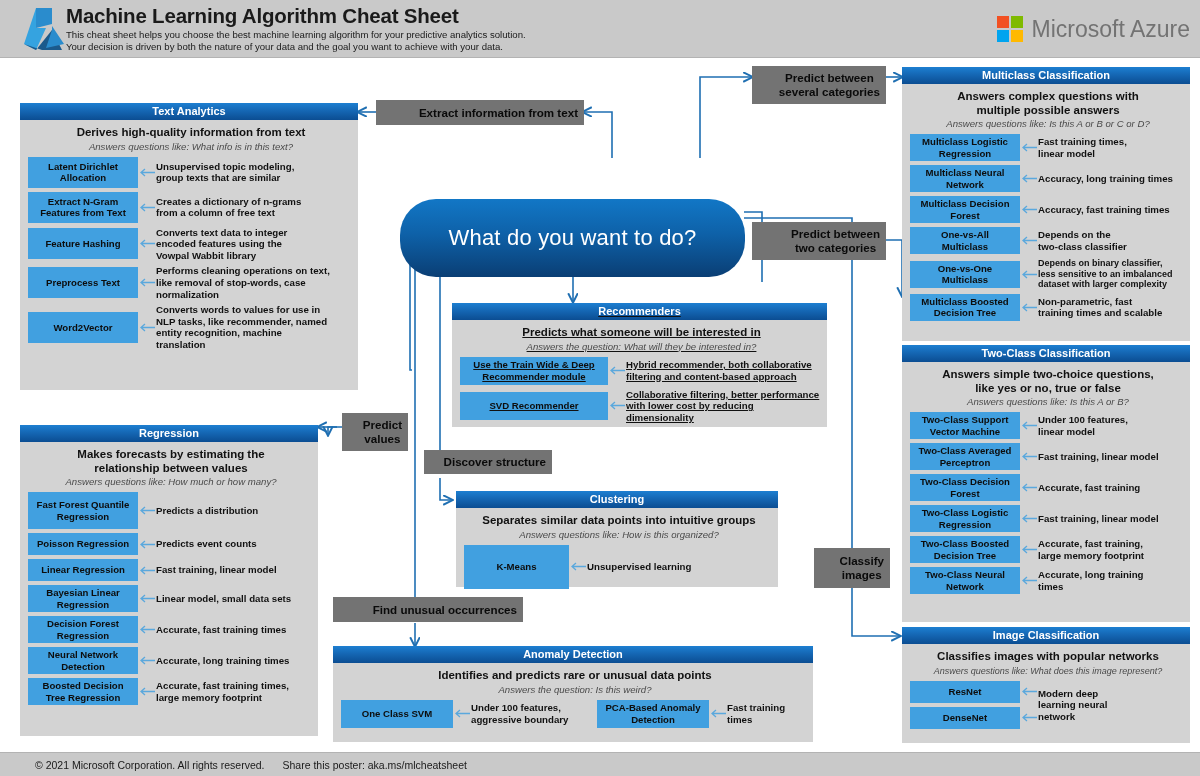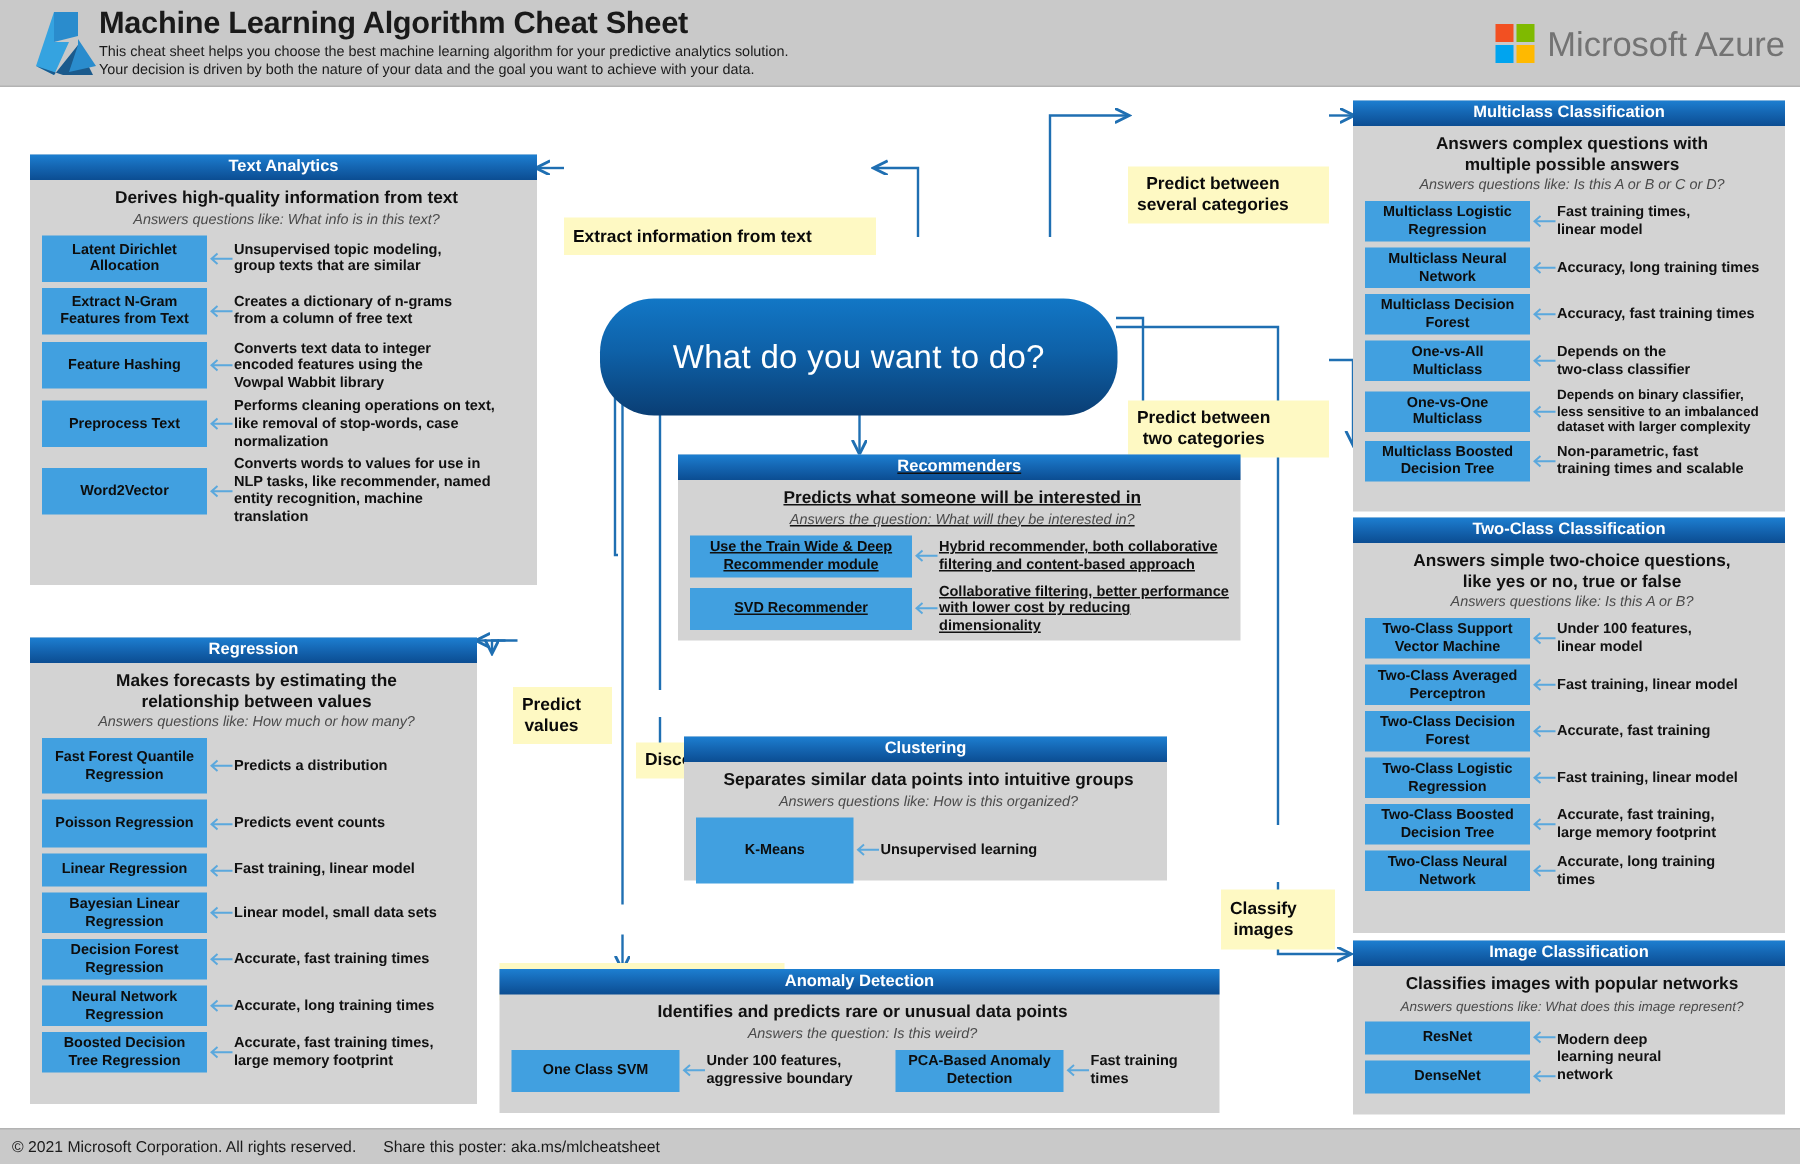--- a/index.html
+++ b/index.html
@@ -29,21 +29,21 @@
   .ms-logo { position:absolute; right:10px; top:12px; height:34px; display:flex; align-items:center; }
   .ms-squares { width:26px; height:26px; display:grid; grid-template-columns:12px 12px; grid-template-rows:12px 12px; gap:2px; }
   .ms-squares i { display:block; }
   .ms-word { margin-left:9px; font-size:23px; color:#737373; letter-spacing:0px; }
 
   
   .footer {
     position:absolute; left:0; bottom:0; width:1200px; height:24px;
     background:#c9c9c9; border-top:1px solid #b3b3b3;
     font-size:10.5px; color:#1a1a1a;
-    display:flex; align-items:center;
+    display:flex; align-items:center;padding-left:27px;
   }
   .footer .copy { margin-left:8px; }
   .footer .share { margin-left:18px; }
 
   
   .canvas { position:absolute; left:0; top:58px; width:1200px; height:694px; }
 
   
   .svg-lines { position:absolute; left:0; top:0; width:1200px; height:694px; pointer-events:none; }
 
@@ -75,24 +75,24 @@
     flex:0 0 auto; width:18px; height:11px; position:relative;
   }
   .algo-arrow svg { position:absolute; left:0; top:0; }
   .algo-desc {
     font-size:9.7px; font-weight:bold; line-height:11.6px; color:#111;
     flex:1 1 auto;
   }
 
   
   .decision {
-    position:absolute; background:#fef9c3; color:#0a0a0a;
+    position:absolute; background:#737373; color:#0a0a0a;
     font-weight:bold; font-size:11.6px; line-height:13.6px;
-    display:flex; align-items:center; justify-content:flex-start;
-    text-align:center; padding:3px 6px;margin-top:45px;
+    display:flex; align-items:center; justify-content:flex-end;
+    text-align:center; padding:3px 6px;
   }
 
   
   .hub {
     position:absolute;
     background:linear-gradient(180deg,#1277c6 0%,#0e61a8 45%,#0a3e74 100%);
     border-radius:36px;
     color:#ffffff; font-size:22px; font-weight:400;
     display:flex; align-items:center; justify-content:center;
     letter-spacing:0.2px;
@@ -271,21 +271,21 @@
         <div class="algo-box" style="width:110px;height:37px;white-space:pre-line">Fast Forest Quantile
 Regression</div>
         <span class="algo-arrow">
             <svg width="18" height="11">
               <path d="M17,5.5 L3,5.5 M7,2 L3,5.5 L7,9" stroke="#5aa8dd" stroke-width="1.3" fill="none"></path>
             </svg>
           </span>
         <div class="algo-desc" style="white-space:pre-line">Predicts a distribution</div>
       </div>
       <div class="algo-row">
-        <div class="algo-box" style="width:110px;height:32px;white-space:pre-line">Poisson Regression</div>
+        <div class="algo-box" style="width:110px;height:22px;white-space:pre-line">Poisson Regression</div>
         <span class="algo-arrow">
             <svg width="18" height="11">
               <path d="M17,5.5 L3,5.5 M7,2 L3,5.5 L7,9" stroke="#5aa8dd" stroke-width="1.3" fill="none"></path>
             </svg>
           </span>
         <div class="algo-desc" style="white-space:pre-line">Predicts event counts</div>
       </div>
       <div class="algo-row">
         <div class="algo-box" style="width:110px;height:22px;white-space:pre-line">Linear Regression</div>
         <span class="algo-arrow">
@@ -310,21 +310,21 @@
 Regression</div>
         <span class="algo-arrow">
             <svg width="18" height="11">
               <path d="M17,5.5 L3,5.5 M7,2 L3,5.5 L7,9" stroke="#5aa8dd" stroke-width="1.3" fill="none"></path>
             </svg>
           </span>
         <div class="algo-desc" style="white-space:pre-line">Accurate, fast training times</div>
       </div>
       <div class="algo-row">
         <div class="algo-box" style="width:110px;height:27px;white-space:pre-line">Neural Network
-Regression</div>
+Detection</div>
         <span class="algo-arrow">
             <svg width="18" height="11">
               <path d="M17,5.5 L3,5.5 M7,2 L3,5.5 L7,9" stroke="#5aa8dd" stroke-width="1.3" fill="none"></path>
             </svg>
           </span>
         <div class="algo-desc" style="white-space:pre-line">Accurate, long training times</div>
       </div>
       <div class="algo-row">
         <div class="algo-box" style="width:110px;height:27px;white-space:pre-line">Boosted Decision
 Tree Regression</div>

